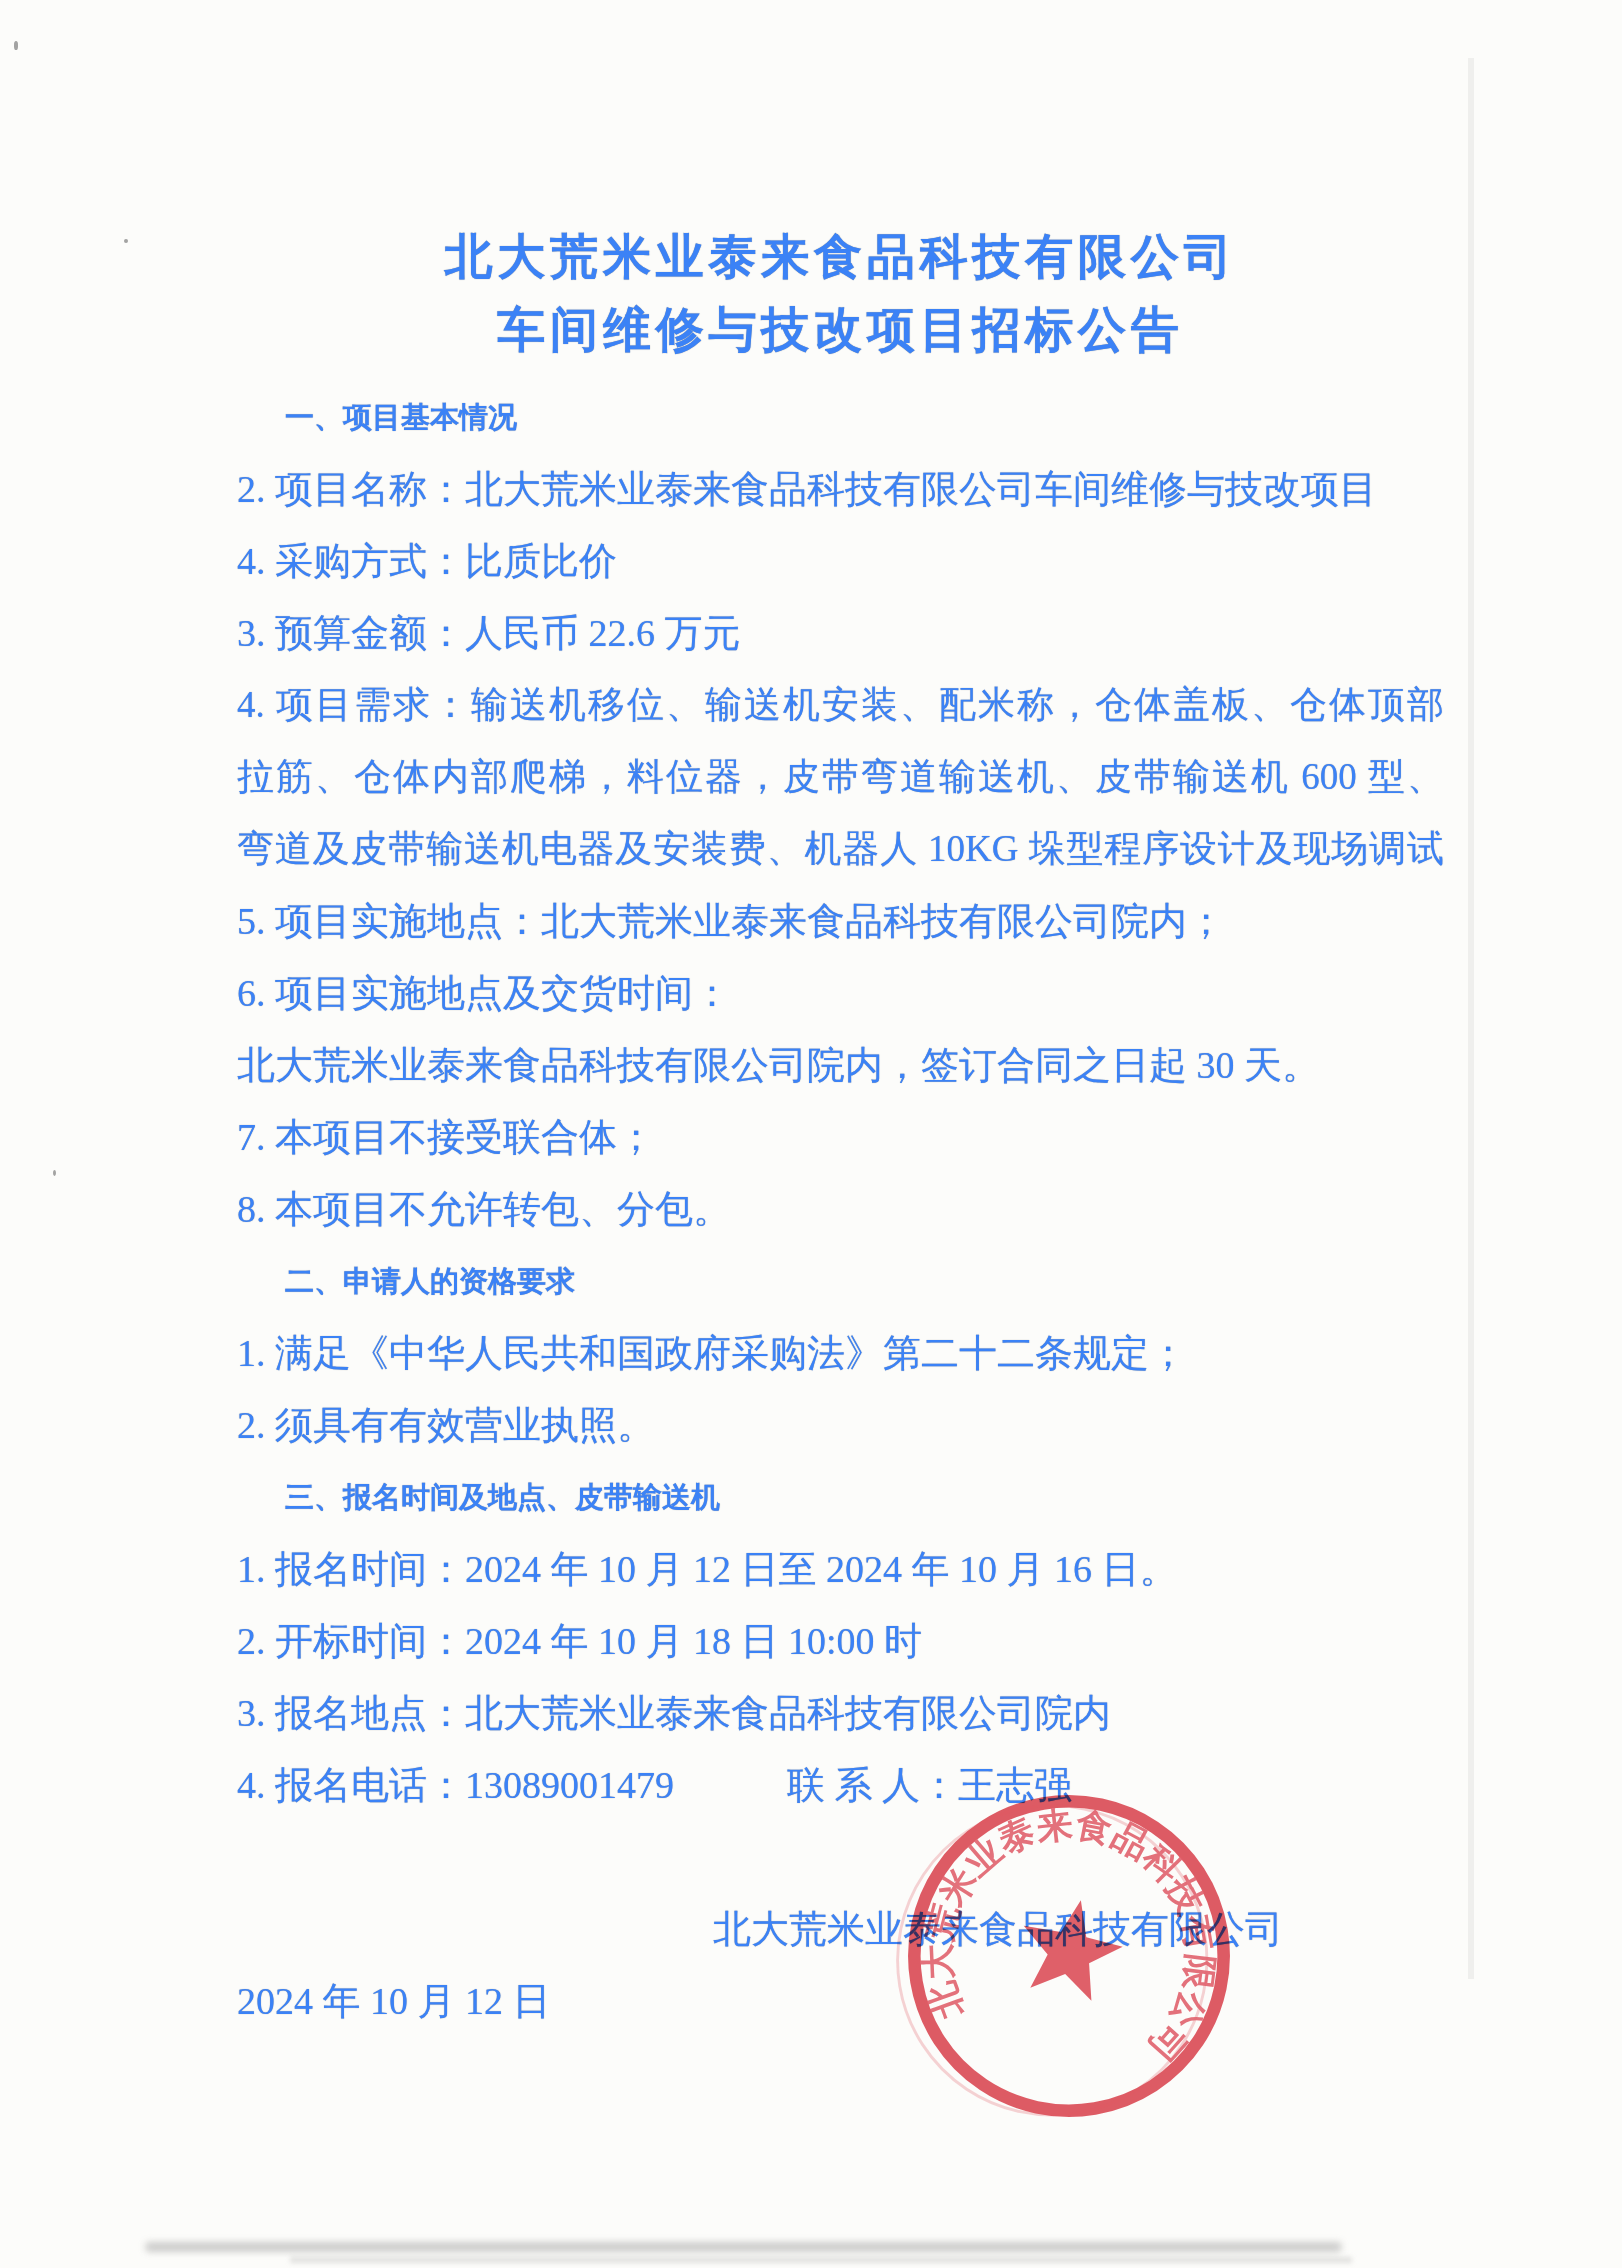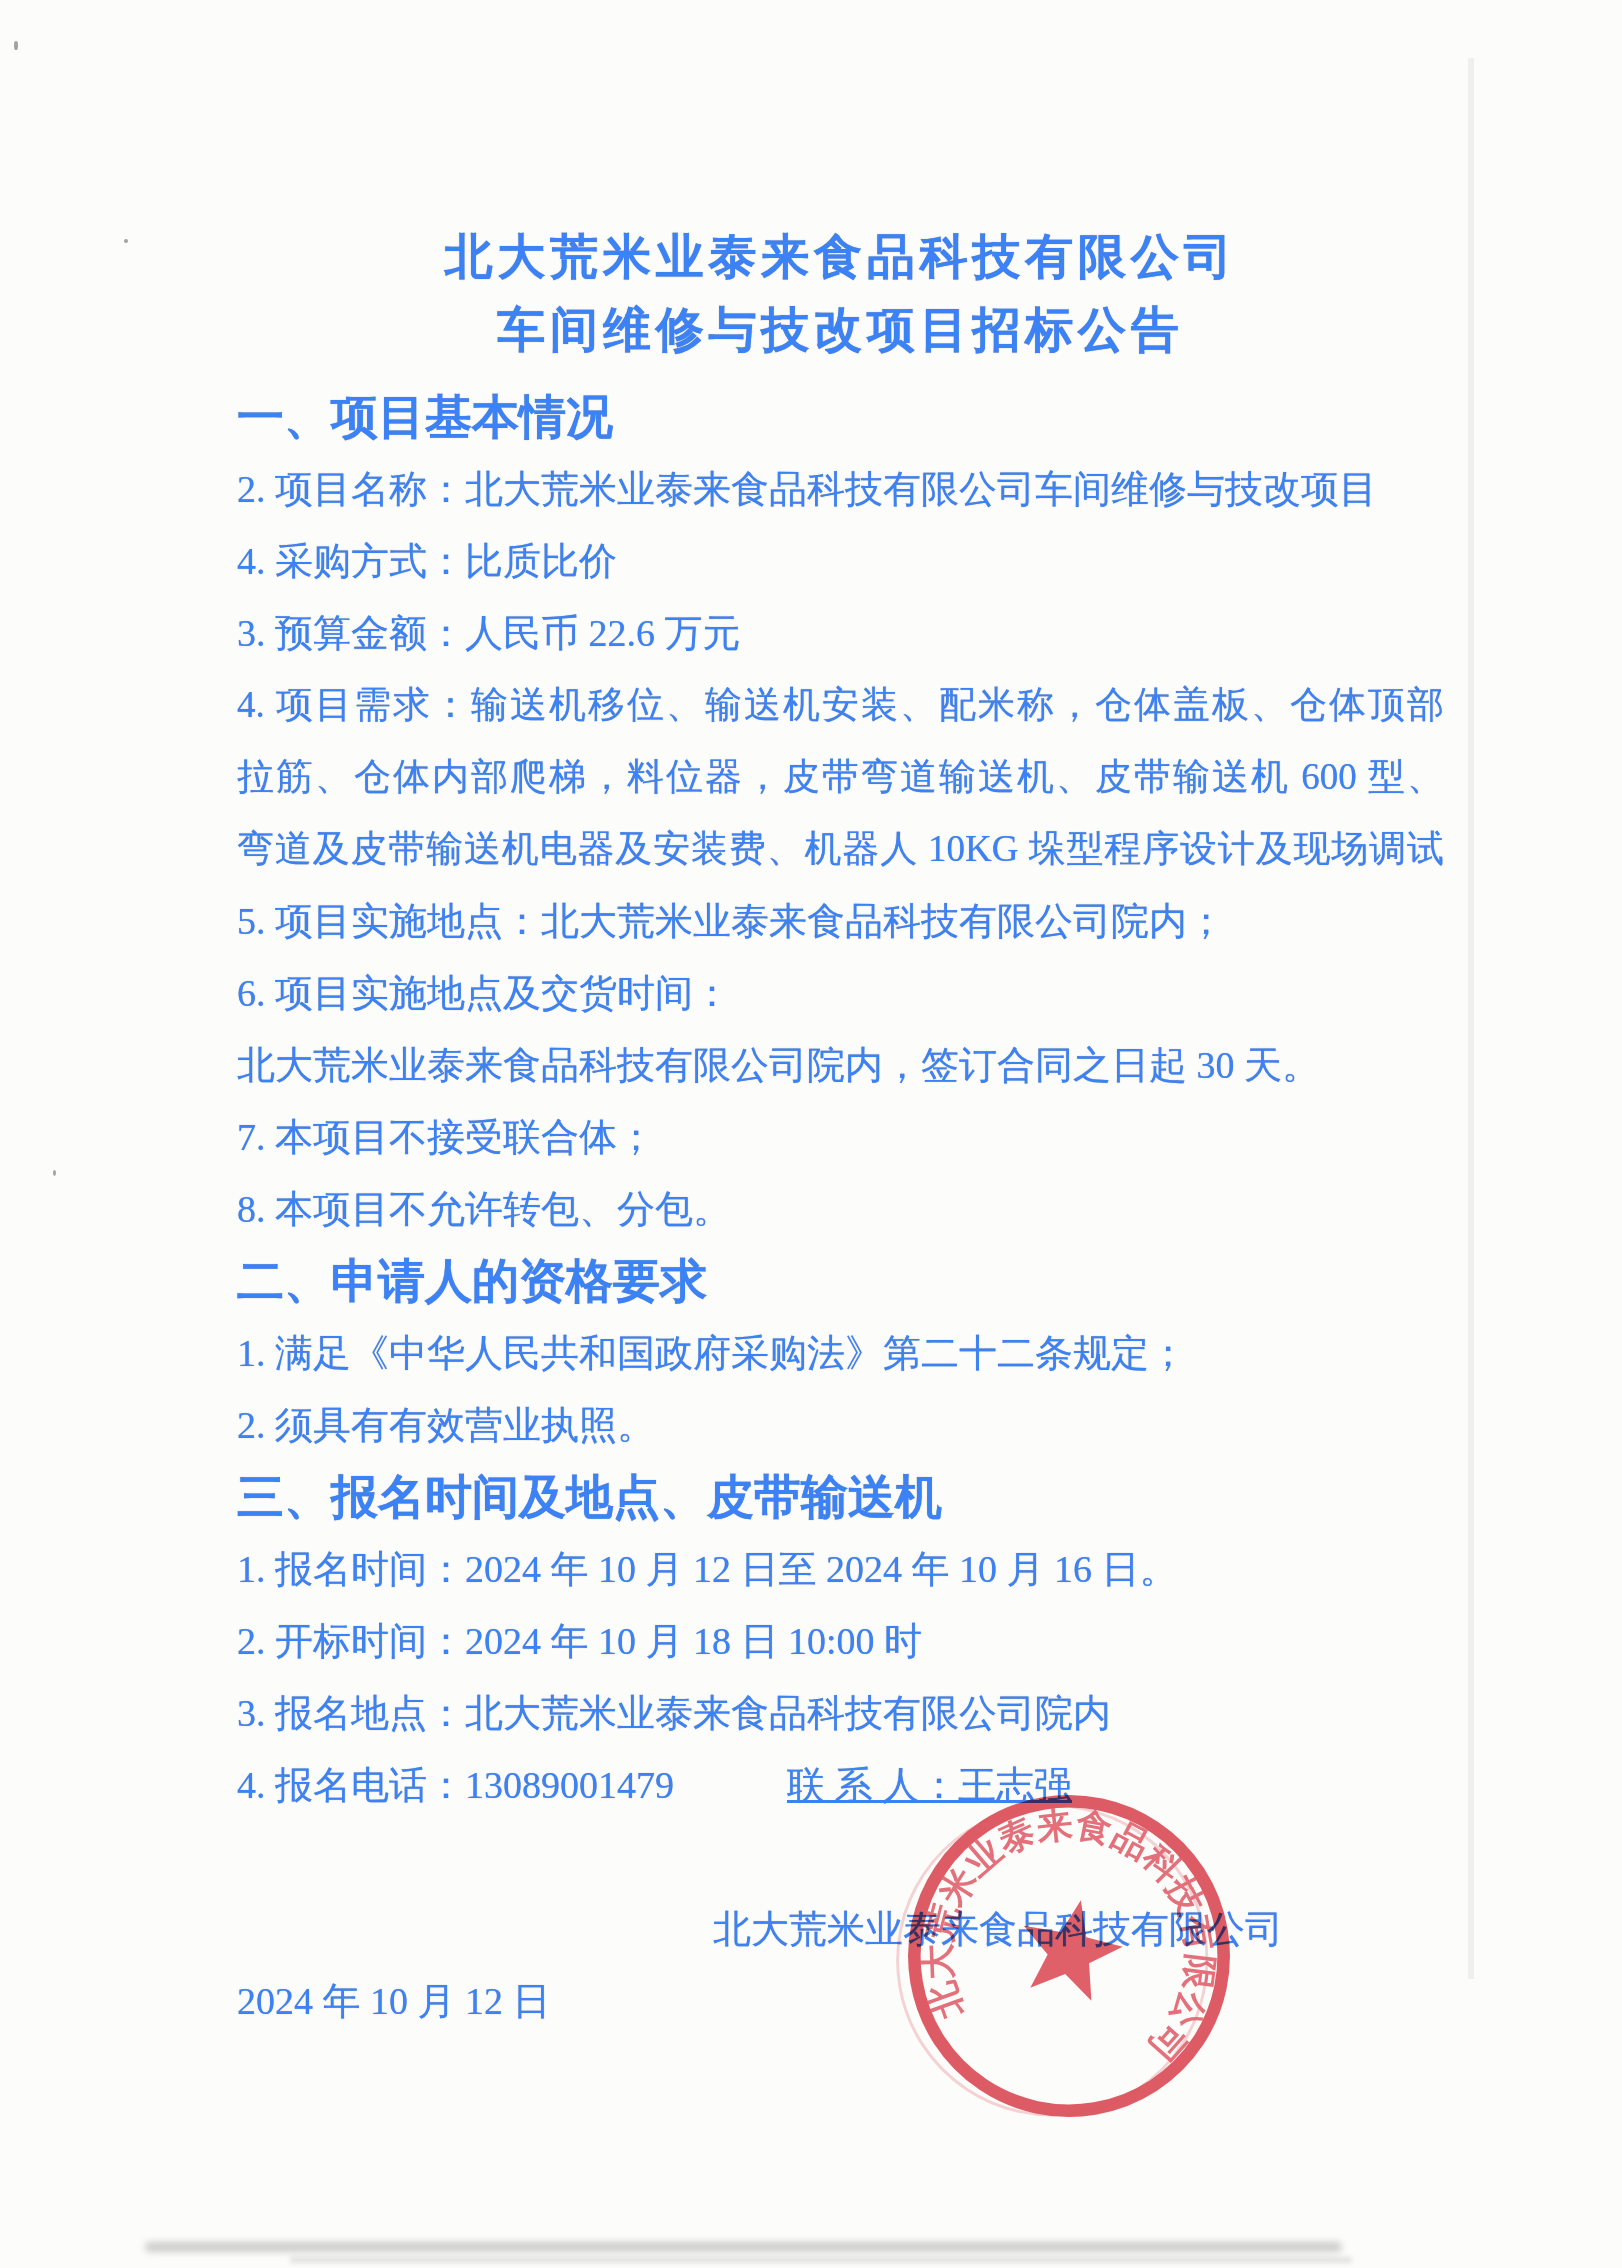--- a/index.html
+++ b/index.html
@@ -30,29 +30,30 @@
   .ln {
     margin:0;
     height:72px; line-height:72px;
     font-size:38px;
     white-space:nowrap;
     text-shadow:0 0 1px rgba(0,0,0,.4);
   }
   .h {
     font-family:"Liberation Sans", sans-serif;
     font-weight:700;
-    font-size:47px;
+    font-size:29px;
+    margin-left:48px;
   }
   .h1st { margin-top:14.5px; }
   .j {
     font-size:37px;
     text-align:justify;
     text-align-last:justify;
   }
-  .contact { margin-left:113px;text-decoration:underline; }
+  .contact { margin-left:113px; }
   .sig {
     margin-top:72px;
     text-align:right;
     padding-right:161px;
   }
   .date {
     padding-right:200px;
   }
   .stamp {
     position:absolute;

